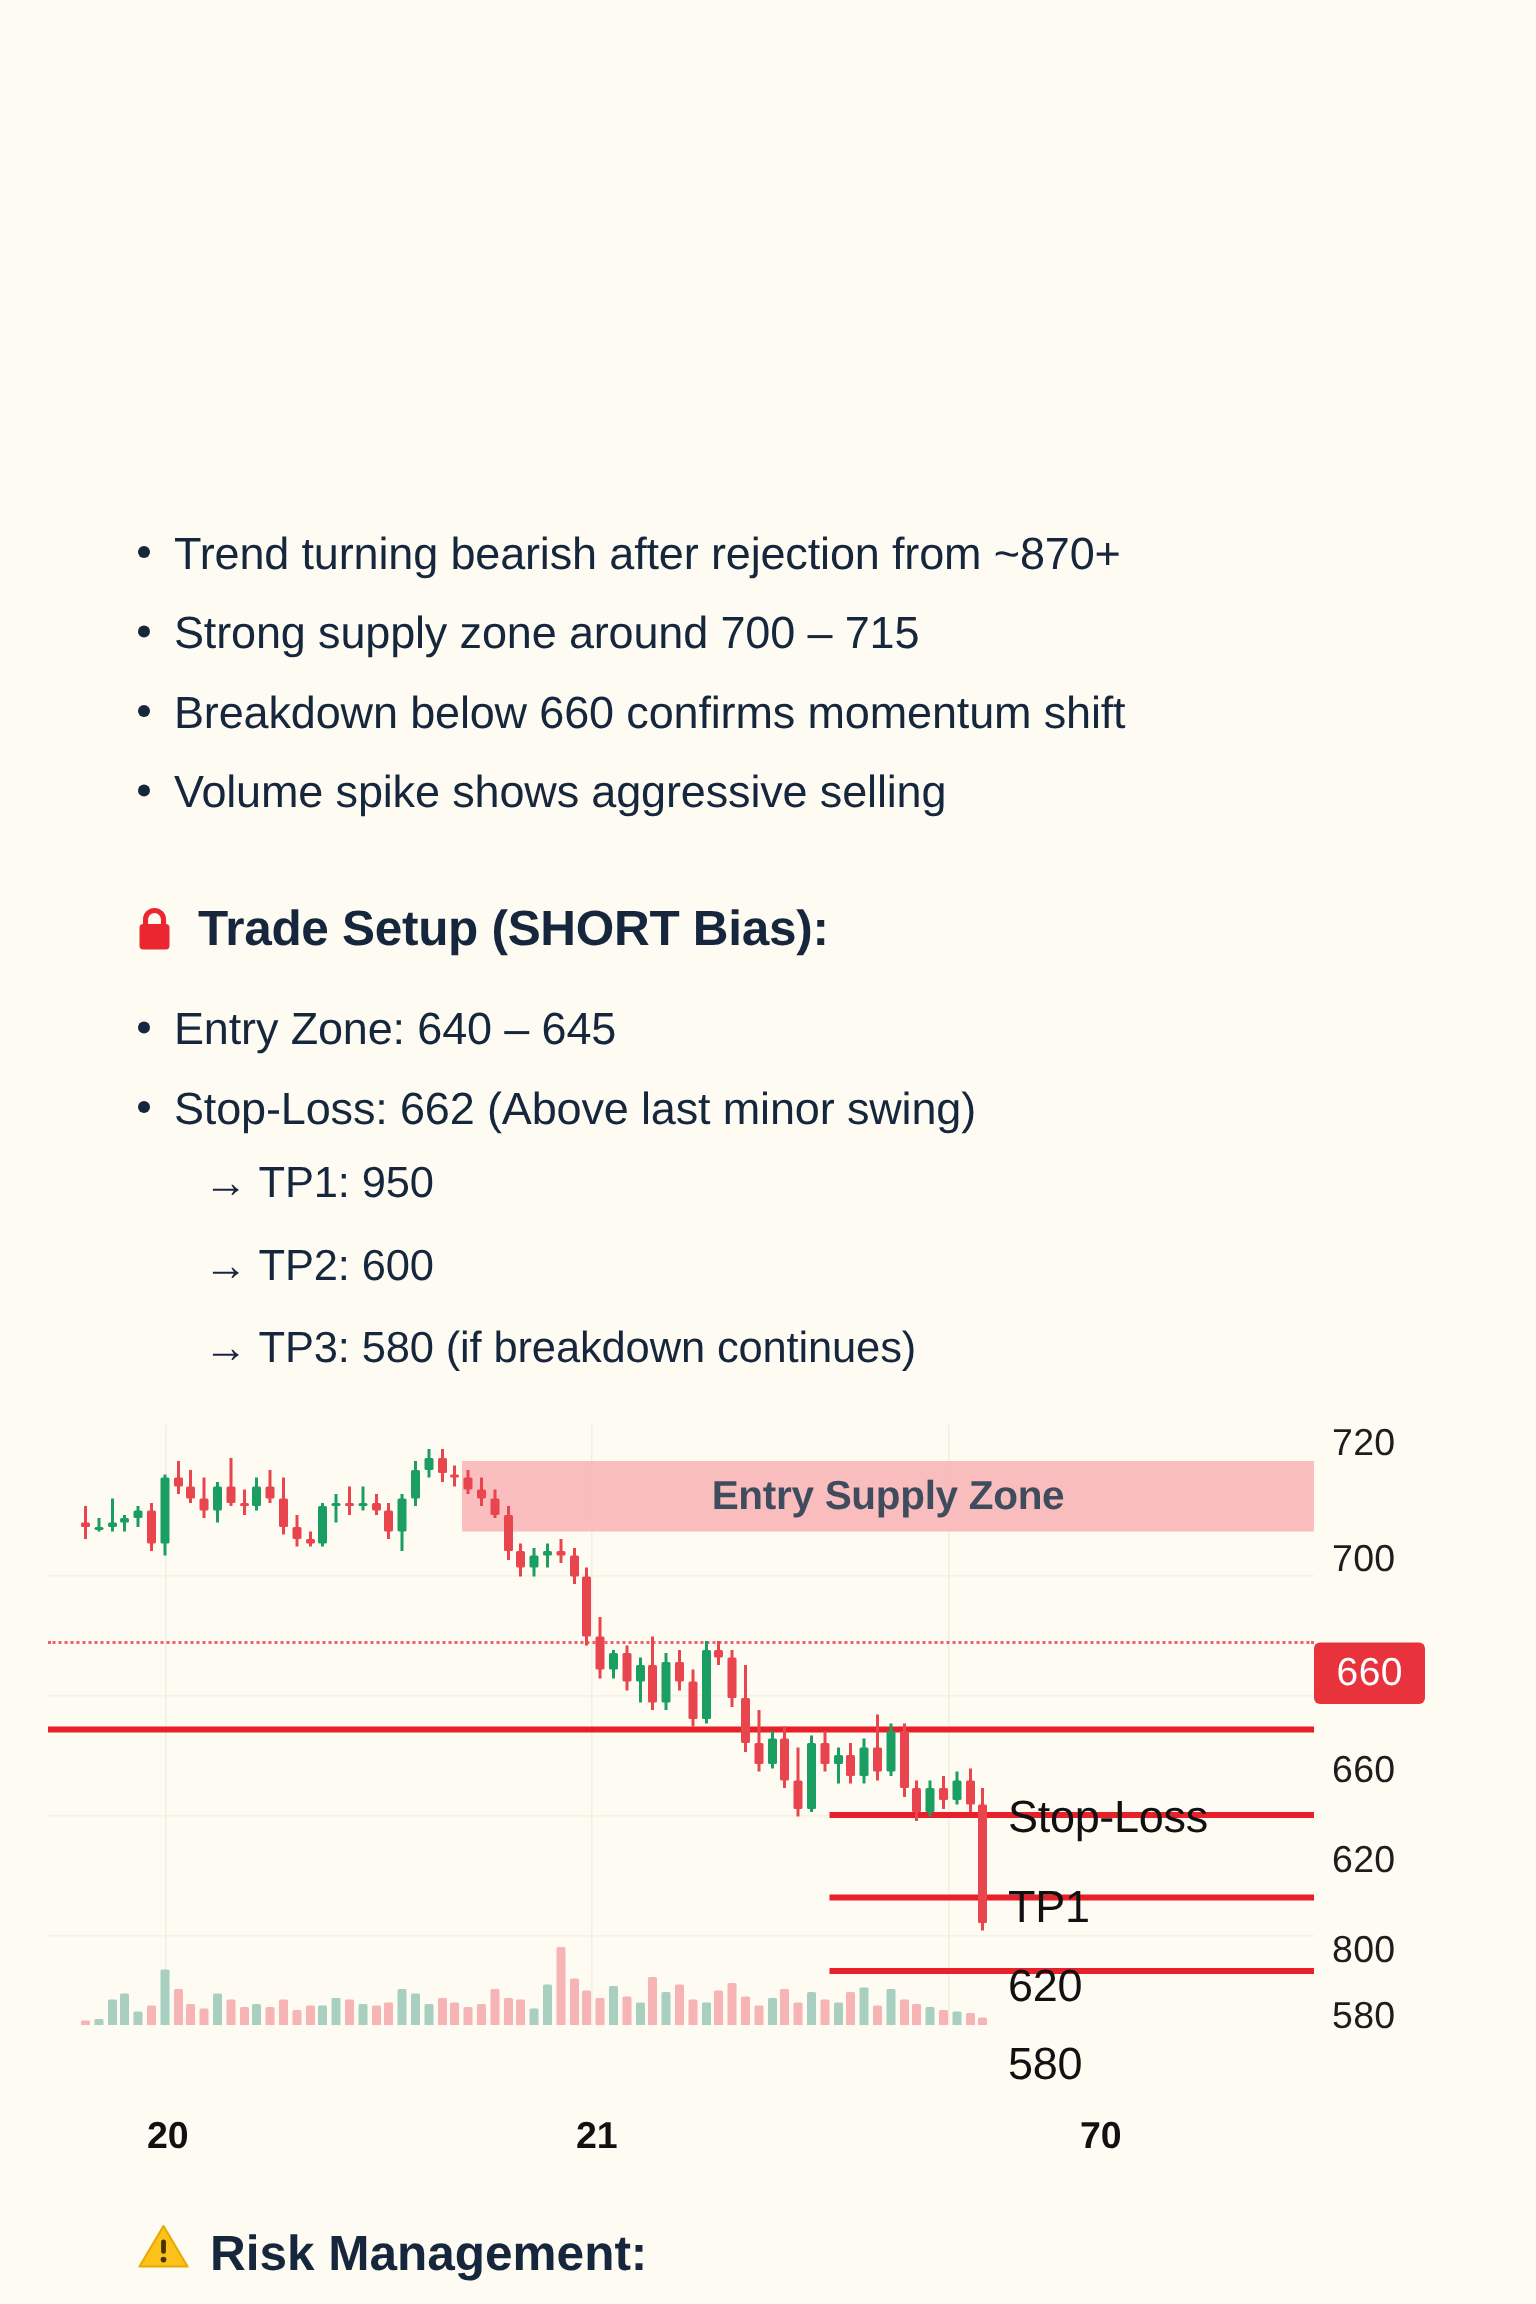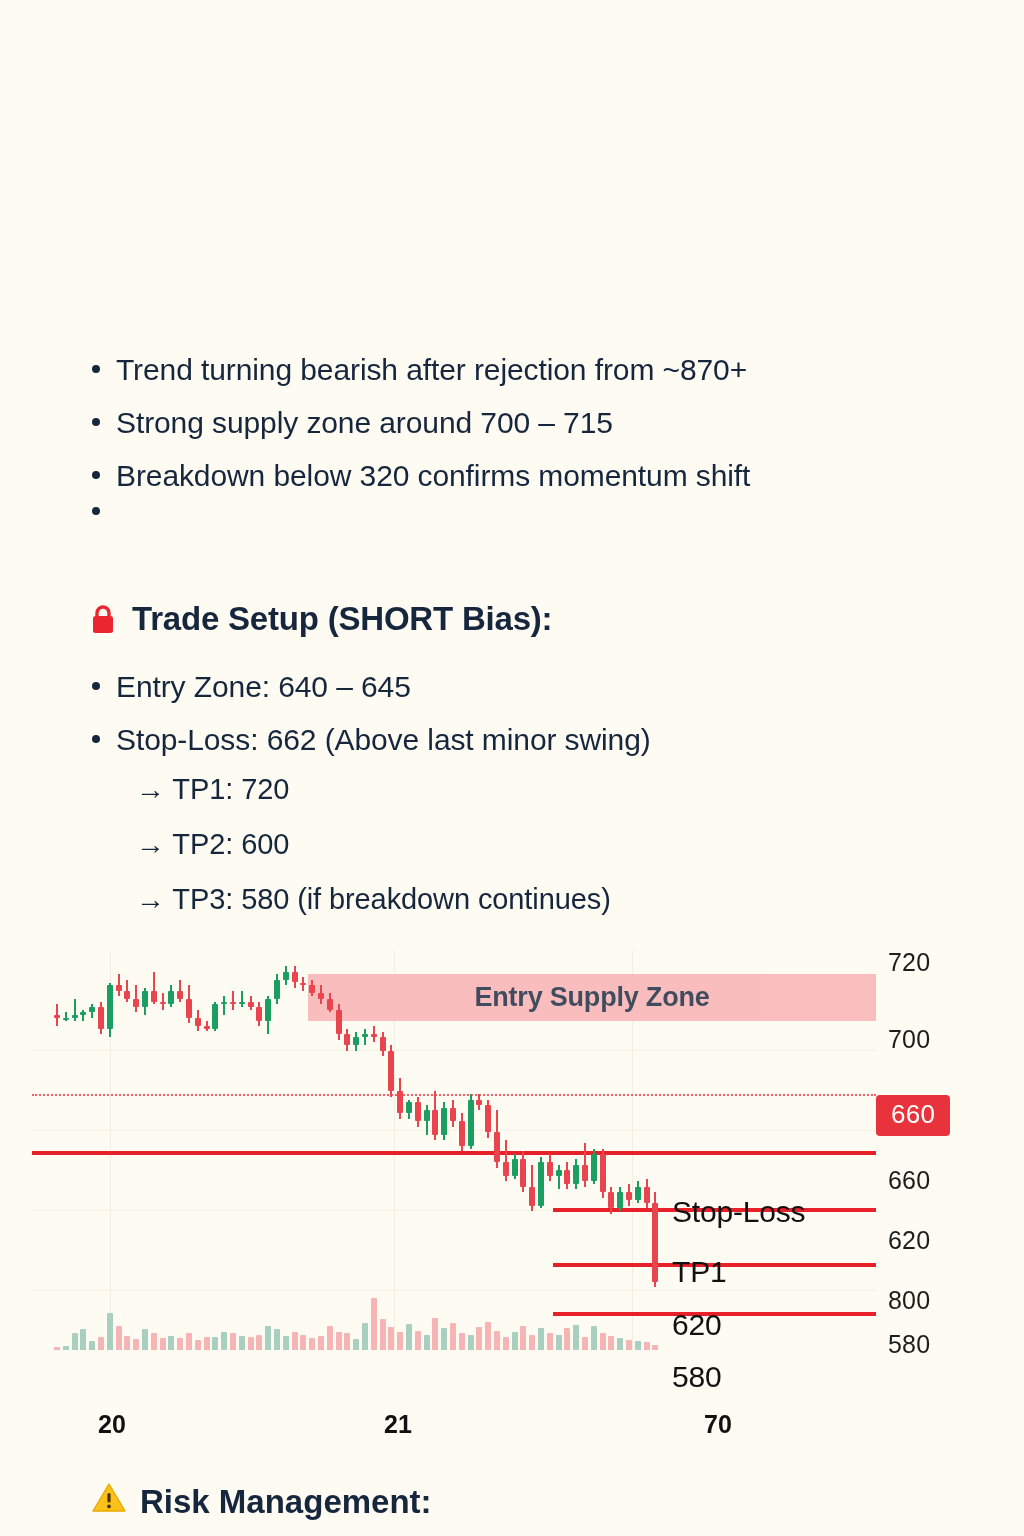--- a/index.html
+++ b/index.html
@@ -102,24 +102,25 @@
     <div class="bullet">
       <span class="dot"></span>
       <span>Trend turning bearish after rejection from ~870+</span>
     </div>
     <div class="bullet">
       <span class="dot"></span>
       <span>Strong supply zone around 700 – 715</span>
     </div>
     <div class="bullet">
       <span class="dot"></span>
-      <span>Breakdown below 320 confirms momentum shift</span>
+      <span>Breakdown below 660 confirms momentum shift</span>
     </div>
     <div class="bullet">
       <span class="dot"></span>
+      <span>Volume spike shows aggressive selling</span>
     </div>
   </div>
 
   <div class="sec-head" style="left:88px; top:600px;">
     <span class="ico">
       <svg width="26" height="32" viewBox="0 0 26 32">
         <path d="M7 14 V10 a6 6 0 0 1 12 0 v4" fill="none" stroke="#ea2630" stroke-width="3.4"></path>
         <rect x="3" y="13" width="20" height="17" rx="2.5" fill="#ea2630"></rect>
       </svg>
     </span>
@@ -128,21 +129,21 @@
 
   <div class="bullets" style="top:672px;">
     <div class="bullet">
       <span class="dot"></span>
       <span>Entry Zone: 640 – 645</span>
     </div>
     <div class="bullet" style="margin-bottom:18px">
       <span class="dot"></span>
       <span>Stop-Loss: 662 (Above last minor swing)</span>
     </div>
-    <div class="sub">→ TP1: 720</div>
+    <div class="sub">→ TP1: 950</div>
     <div class="sub">→ TP2: 600</div>
     <div class="sub">→ TP3: 580 (if breakdown continues)</div>
   </div>
 
   <div class="chart">
     <div class="plot" id="plot">
 
     <div class="gridh" style="top: 100px;"></div>
         <div class="gridh" style="top: 180px;"></div>
         <div class="gridh" style="top: 260px;"></div>
@@ -513,21 +514,21 @@
     <div class="ylab" style="top:346px">800</div>
     <div class="ylab" style="top:390px">580</div>
 
     <div class="ann" style="left:672px; top:1194px; position:absolute; top:255px">Stop-Loss</div>
     <div class="ann" style="left:672px; top:315px">TP1</div>
     <div class="ann" style="left:672px; top:368px">620</div>
     <div class="ann" style="left:672px; top:420px">580</div>
 
     <div class="xlab" style="left:98px">20</div>
     <div class="xlab" style="left:384px">21</div>
-    <div class="xlab" style="left:704px">70</div>
+    <div class="xlab" style="left:720px">70</div>
   </div>
 
   <div class="risk">
     <span class="ico">
       <svg width="34" height="31" viewBox="0 0 34 31">
         <path d="M17 2 L33 29 L1 29 Z" fill="#fcc21b" stroke="#e8a900" stroke-width="1.4" stroke-linejoin="round"></path>
         <rect x="15.4" y="11" width="3.2" height="9.5" rx="1.5" fill="#4a3500"></rect>
         <circle cx="17" cy="24.4" r="1.9" fill="#4a3500"></circle>
       </svg>
     </span>

